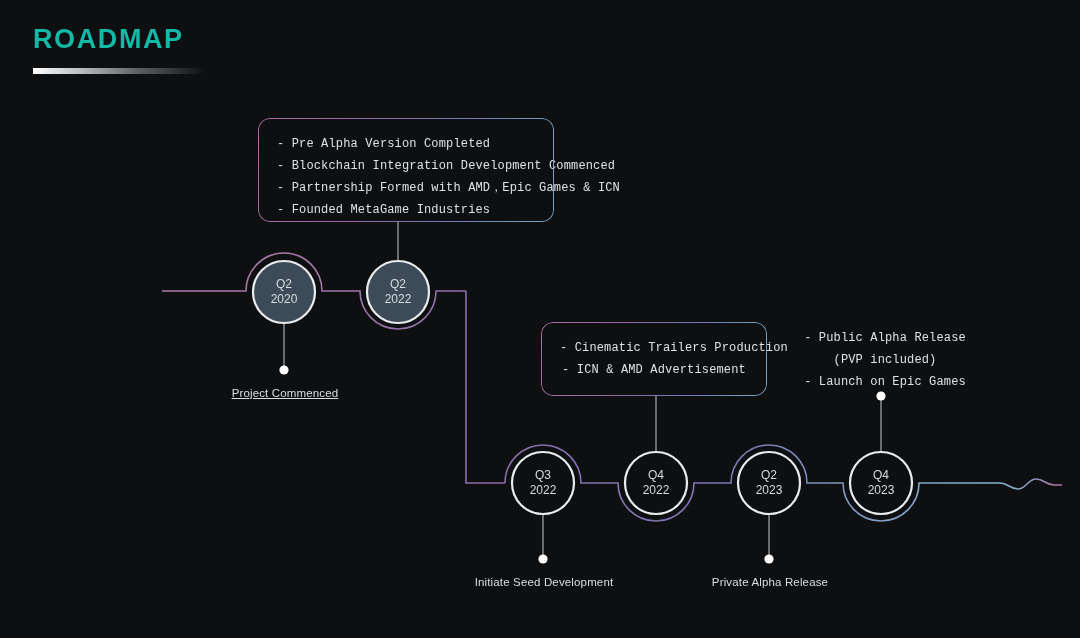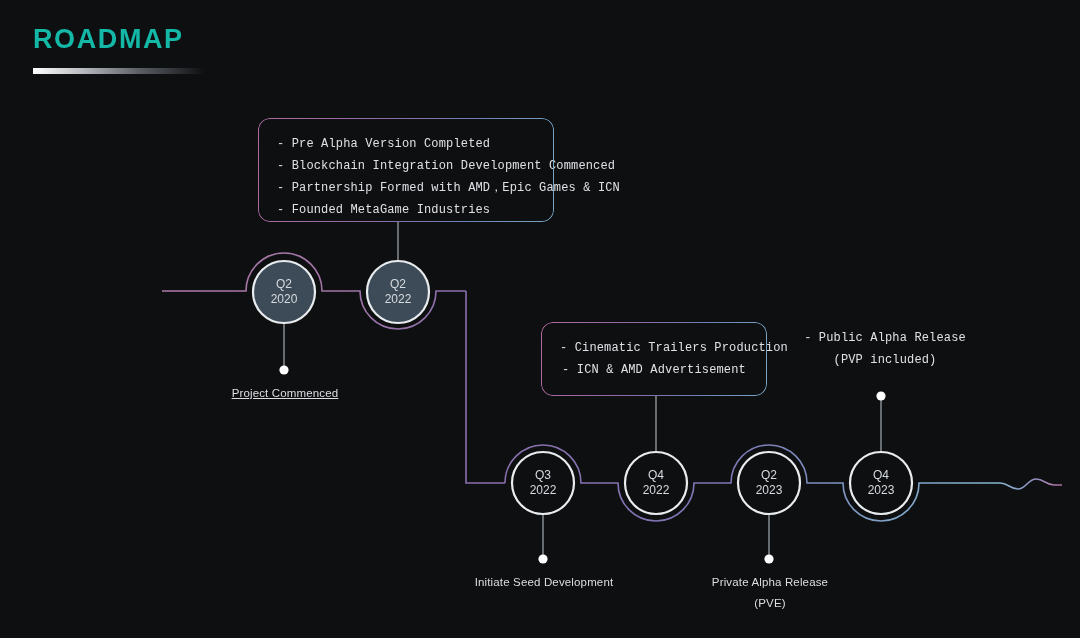--- a/index.html
+++ b/index.html
@@ -234,22 +234,22 @@
 </div>
 
 <div id="callout-2" class="callout">
   <div class="callout-line">- Cinematic Trailers Production</div>
   <div class="callout-line">- ICN &amp; AMD Advertisement</div>
 </div>
 
 <div id="note-block">
   <div class="callout-line">- Public Alpha Release</div>
   <div class="callout-line">(PVP included)</div>
+  <div class="callout-line">- Launch on Epic Games</div>
 </div>
 
 <div id="caption-project" class="caption">Project Commenced</div>
 
 <div id="caption-seed" class="caption">Initiate Seed Development</div>
 
 <div id="caption-private" class="caption">
   <div>Private Alpha Release</div>
-  <div>(PVE)</div>
 </div>
 
 </body></html>

